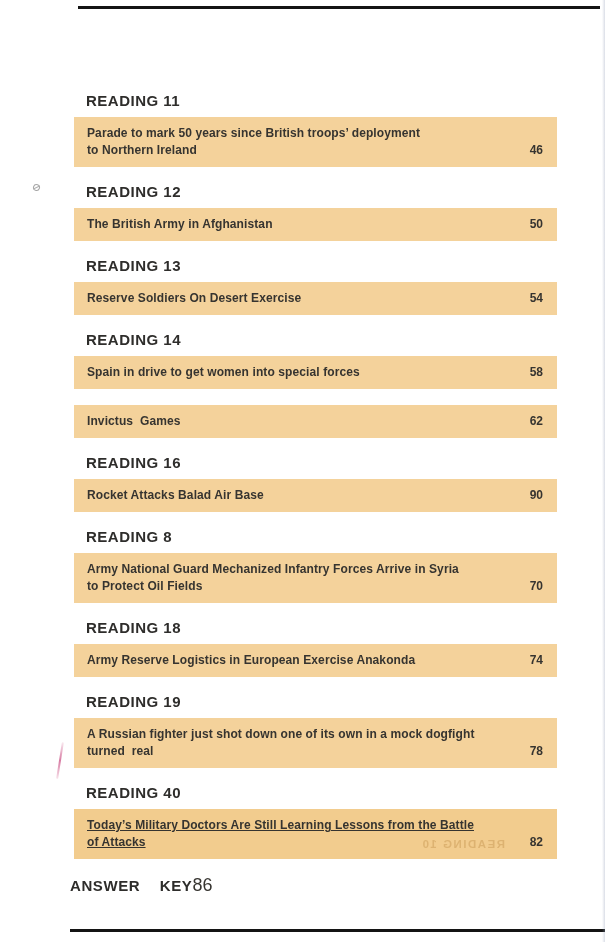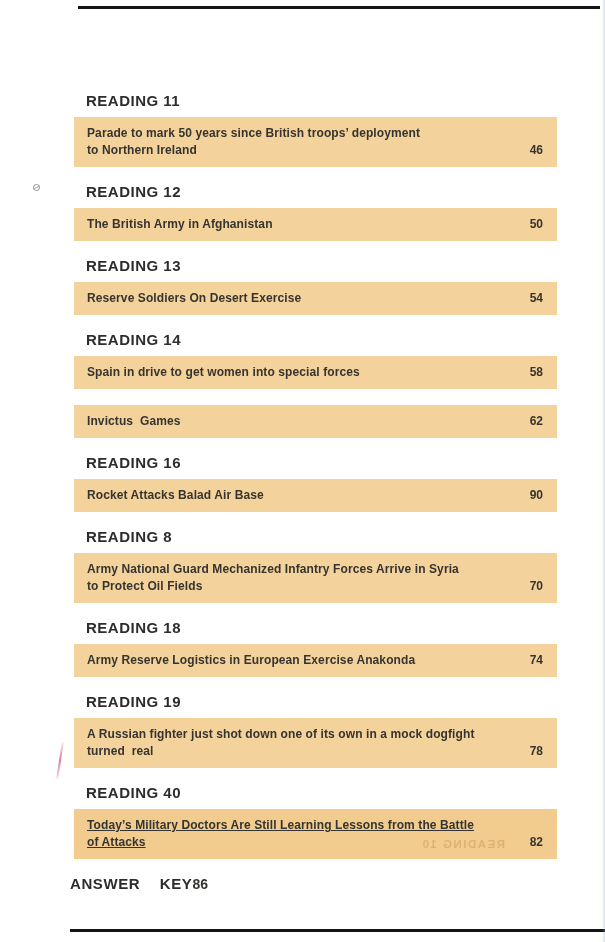--- a/index.html
+++ b/index.html
@@ -46,21 +46,21 @@
     font-size:11.5px;font-weight:bold;letter-spacing:1.5px;
     color:var(--ghost,#c99a55);opacity:.5;transform:scaleX(-1);
     white-space:pre;pointer-events:none;
   }
   .ghost:empty{display:none;}
   .answer-key{
     position:relative;display:flex;align-items:baseline;
     padding:0 14px 0 12px;margin-top:2px;
   }
   .answer-key .ak-label{font-size:15px;font-weight:bold;letter-spacing:.6px;word-spacing:5px;color:#2e2d2b;white-space:pre;}
-  .answer-key .ak-page{font-size:14px;font-weight:bold;}
+  .answer-key .ak-page{font-size:18px;font-weight:normal;}
 </style>
 </head>
 <body style="--highlight: #f4d29b; --highlight-deep: #f2cc8e; --text: #363430; --ghost: #c99a55;">
 
 <div class="scan-top-line"></div>
 <div class="scan-bottom-line"></div>
 <div class="scan-right-edge"></div>
 <div class="stray-mark"></div>
 <div class="pen-mark"></div>
 

